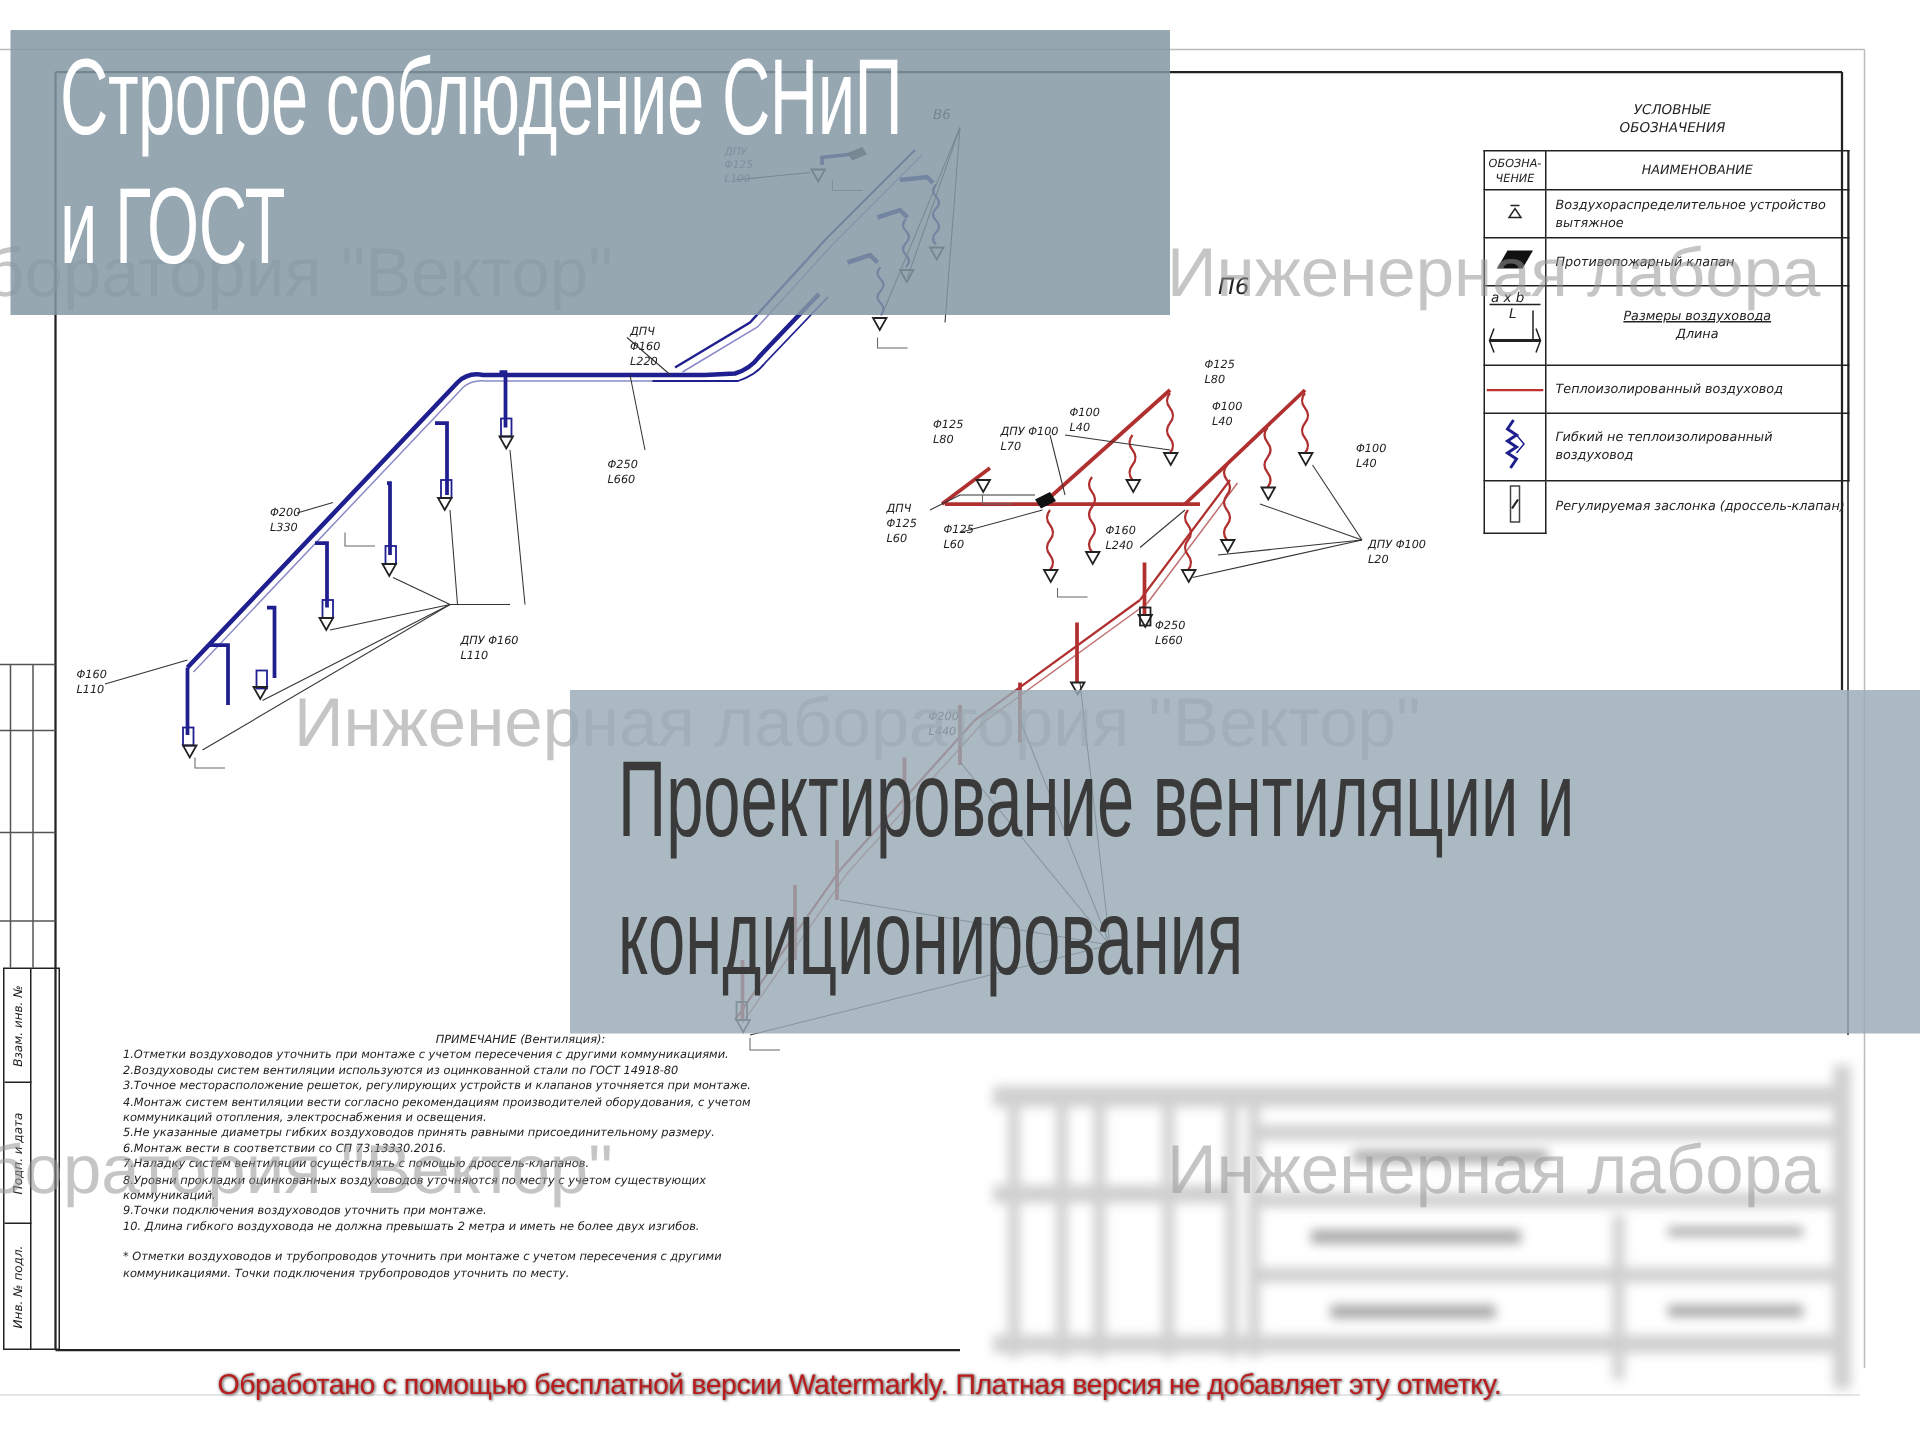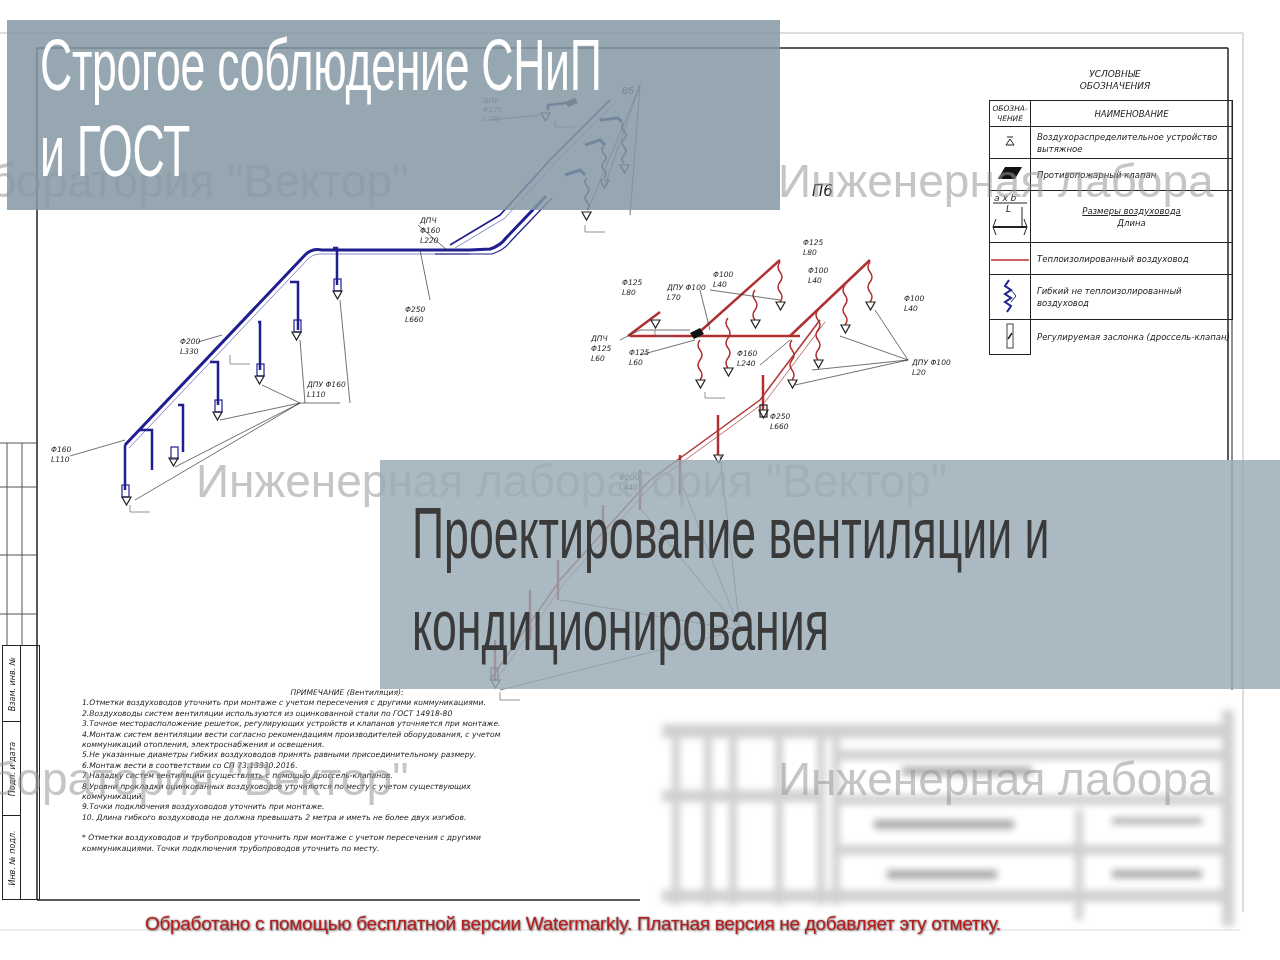--- a/index.html
+++ b/index.html
@@ -199,37 +199,37 @@
       <path d="M230 355 L230 364 L250 364"></path>
       <path d="M130 505 L130 512 L150 512"></path>
       <path d="M555 120 L555 127 L575 127"></path>
       <path d="M585 225 L585 232 L605 232"></path>
       <path d="M655 330 L655 336 L675 336"></path>
       <path d="M705 392 L705 398 L725 398"></path>
       <path d="M500 692 L500 700 L520 700"></path>
     </g>
   </svg>
 
-  <div class="cad" style="position:absolute;left:622px;top:86px;font-size:9px;line-height:10px;">В6</div>
+  <div class="cad" style="position:absolute;left:622px;top:72px;font-size:9px;line-height:10px;">В6</div>
   <div class="cad" style="position:absolute;left:812px;top:182px;font-size:15px;">П6</div>
 
   <div class="cad" style="position:absolute;left:420px;top:216px;font-size:7.5px;line-height:10px;">
     <div>ДПЧ</div>
     <div>Φ160</div>
     <div>L220</div>
   </div>
   <div class="cad" style="position:absolute;left:405px;top:305px;font-size:7.5px;line-height:10px;">
     <div>Φ250</div>
     <div>L660</div>
   </div>
   <div class="cad" style="position:absolute;left:180px;top:337px;font-size:7.5px;line-height:10px;">
     <div>Φ200</div>
     <div>L330</div>
   </div>
-  <div class="cad" style="position:absolute;left:307px;top:380px;font-size:7.5px;line-height:10px;">
+  <div class="cad" style="position:absolute;left:307px;top:422px;font-size:7.5px;line-height:10px;">
     <div>ДПУ  Φ160</div>
     <div>L110</div>
   </div>
   <div class="cad" style="position:absolute;left:51px;top:445px;font-size:7.5px;line-height:10px;">
     <div>Φ160</div>
     <div>L110</div>
   </div>
   <div class="cad" style="position:absolute;left:483px;top:97px;font-size:7px;line-height:9px;color:#4a5a66;">
     <div>ДПУ</div>
     <div>Φ125</div>

